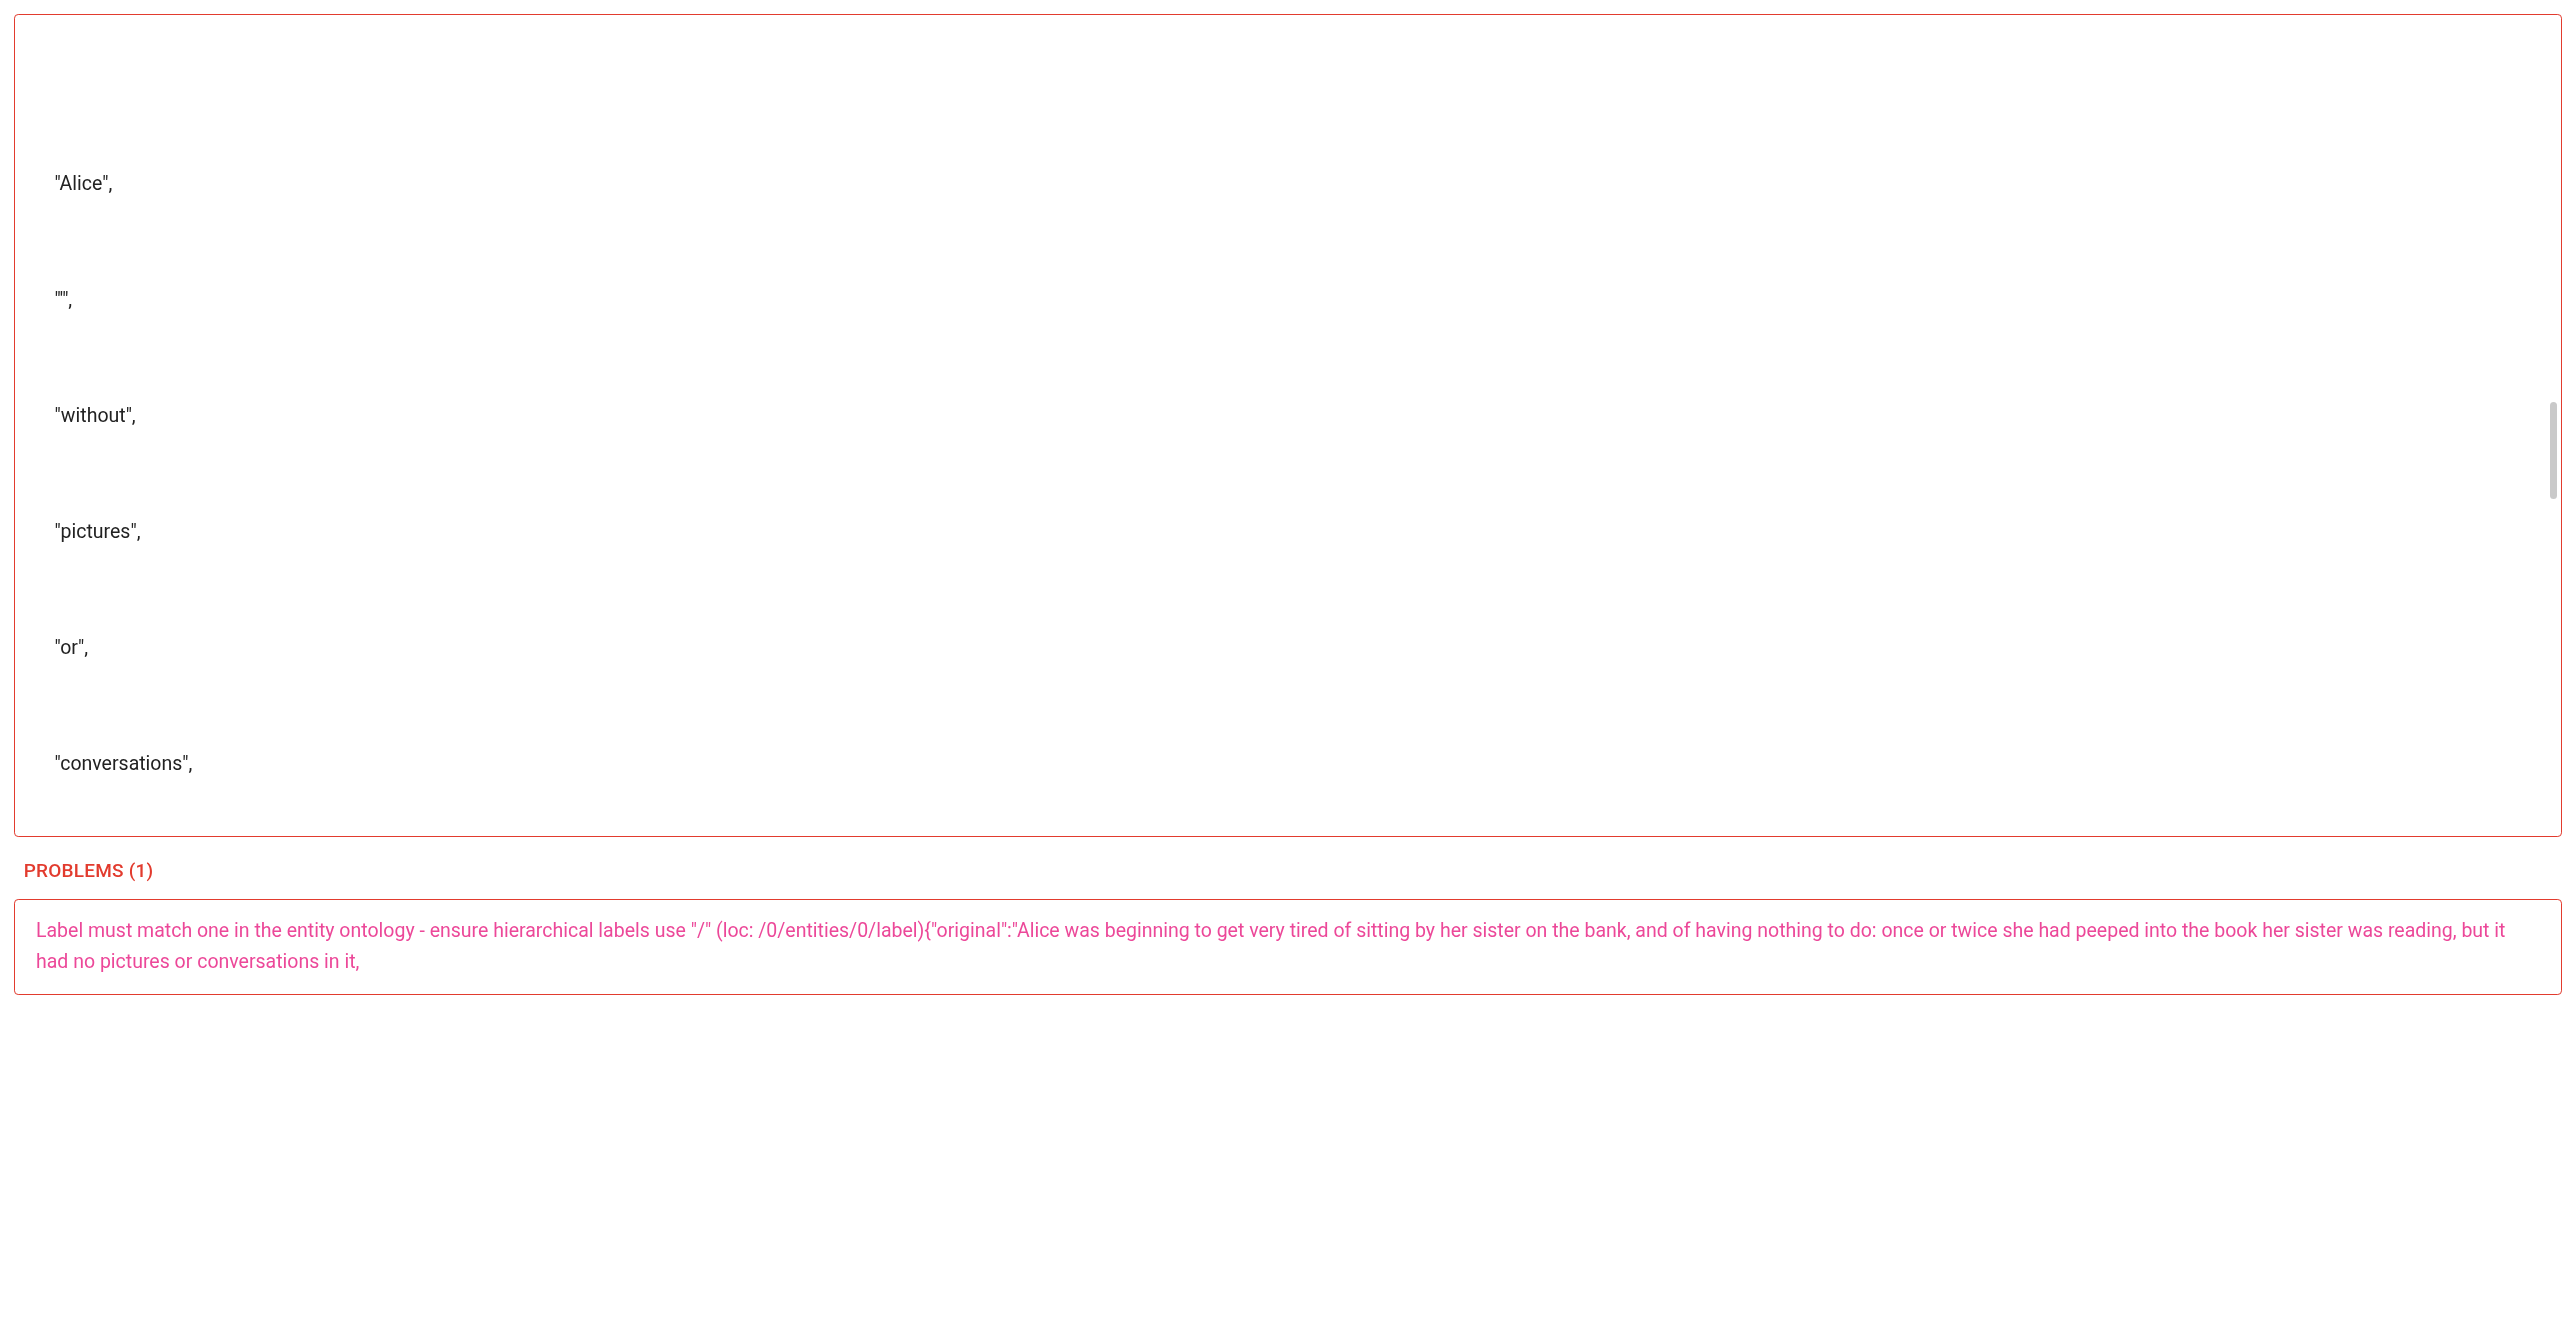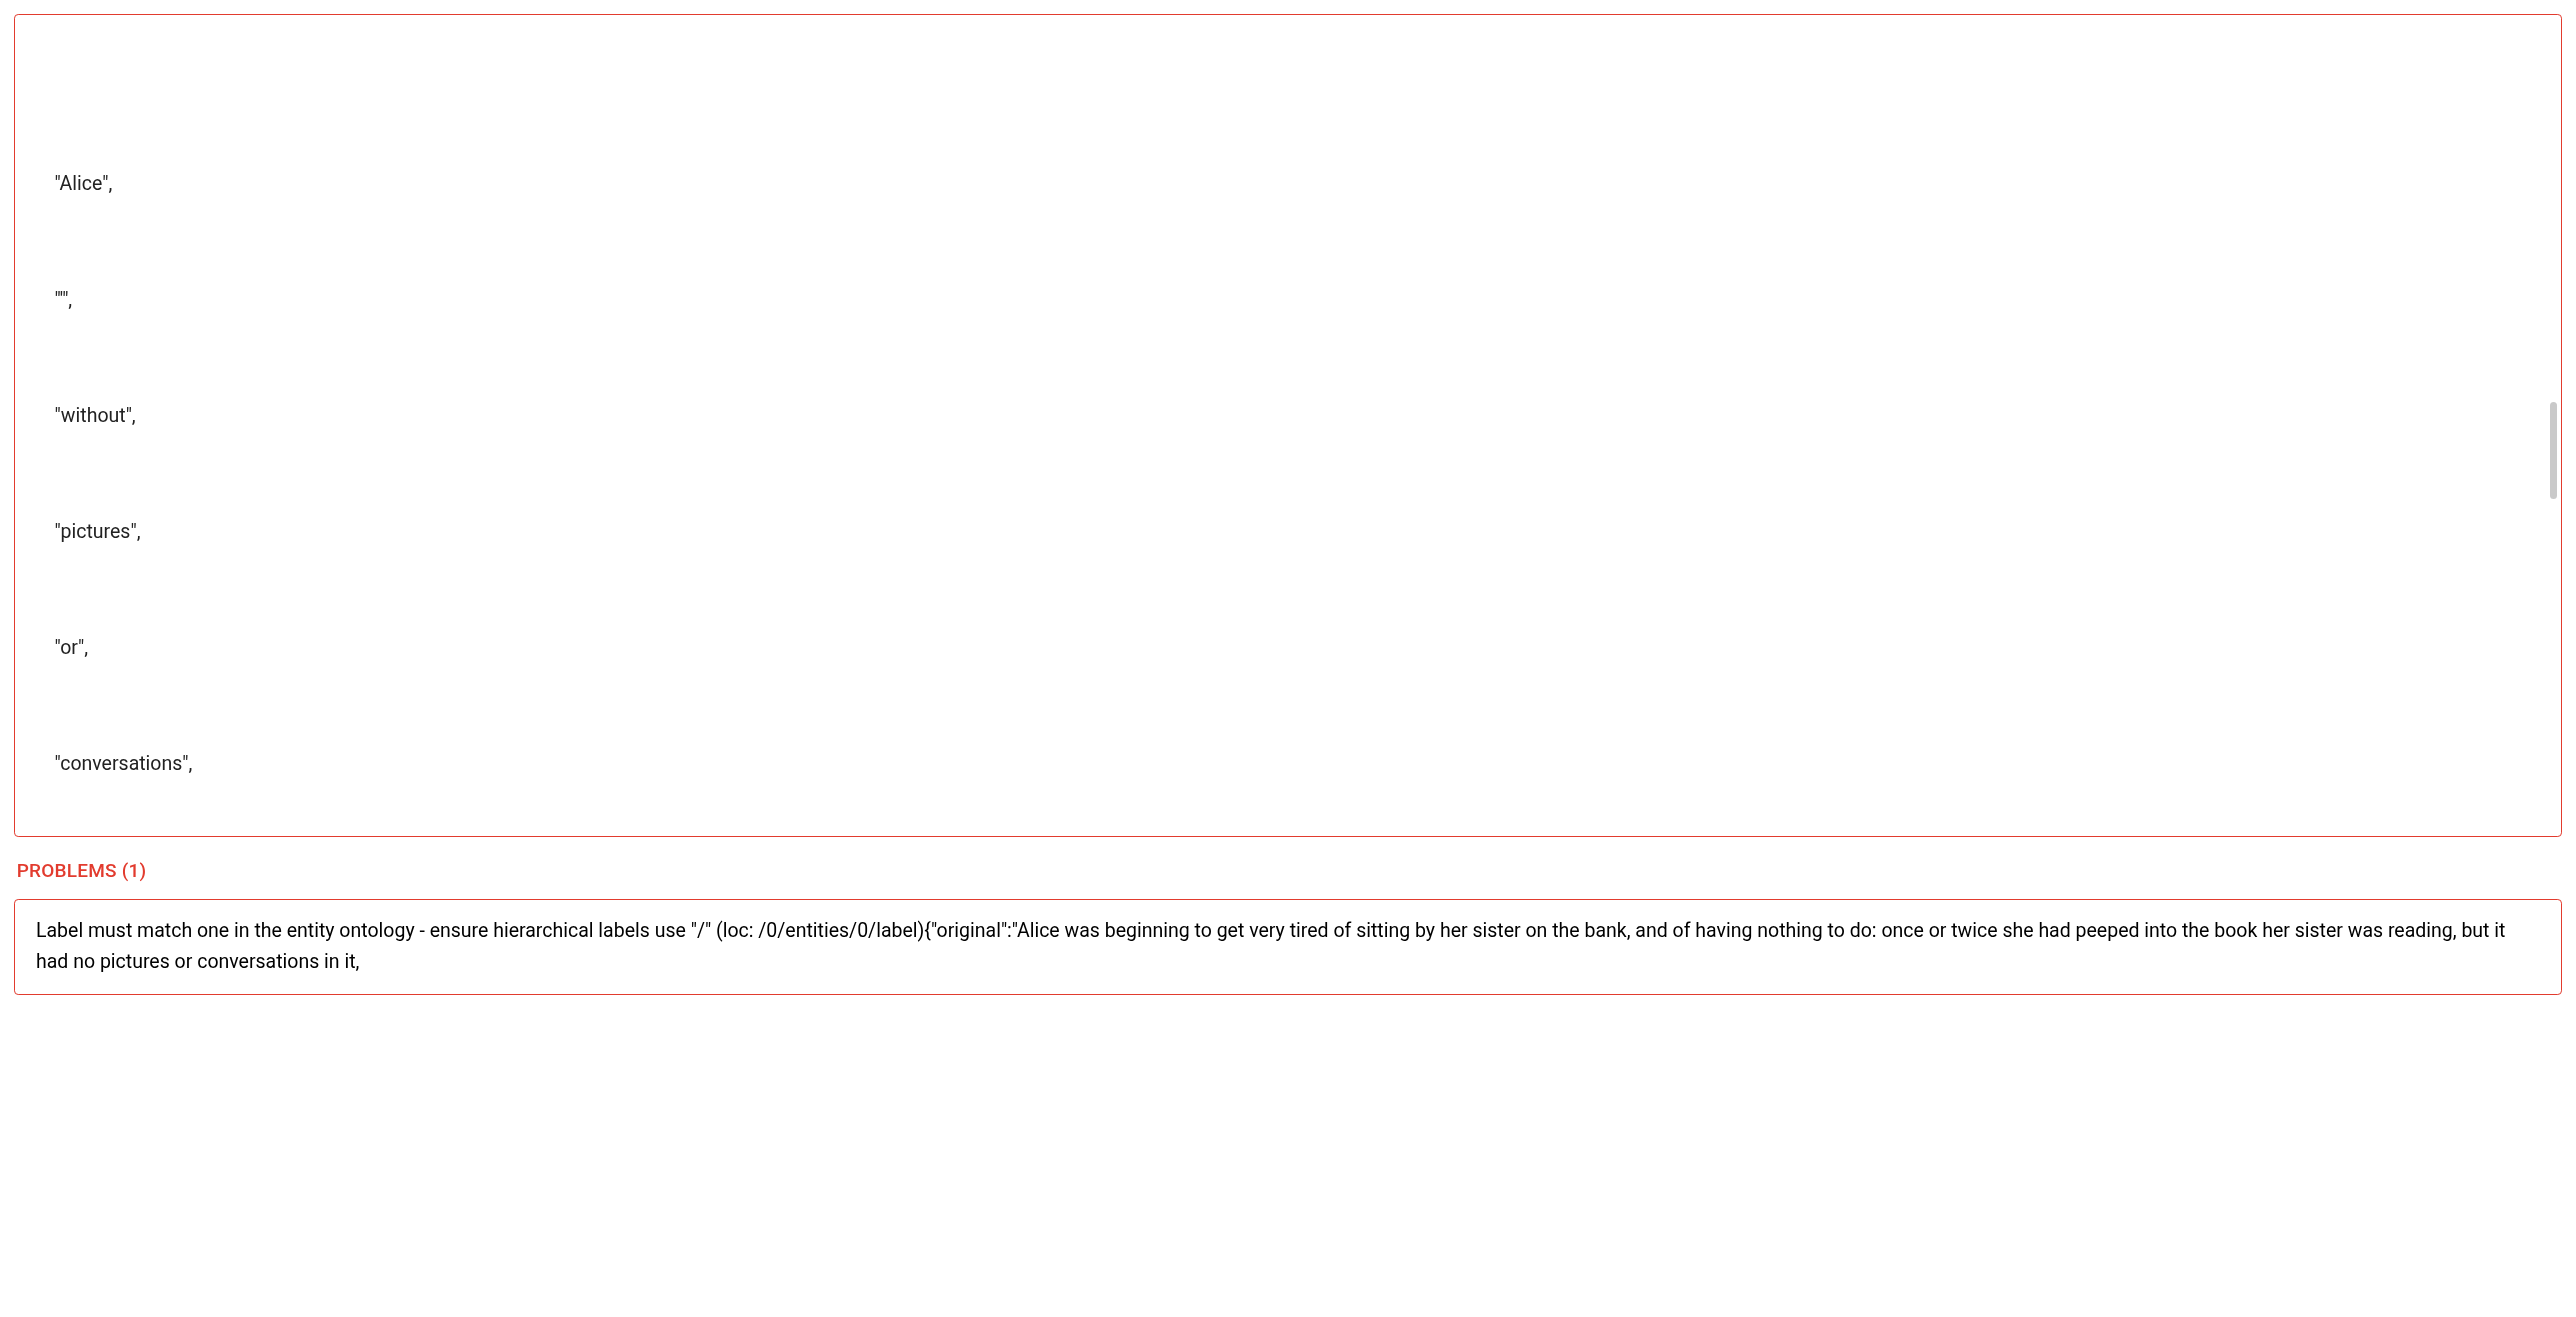--- a/index.html
+++ b/index.html
@@ -42,29 +42,30 @@
     border-radius: 3.5px;
   }
   .problems-header {
     margin-top: 22px;
     margin-bottom: 16.7px;
     color: #e23b2e;
     font-weight: 500;
     font-size: 19px;
     letter-spacing: 0.2px;
     padding-left: 2.8px;
+    margin-left: 7px;
   }
   .problems-panel {
     border: 1.4px solid #e23b2e;
     border-radius: 4.2px;
     padding: 16.7px 21px 16.7px 21px;
     background: #fff;
     font-size: 19.5px;
     line-height: 1.55;
-    color: #000000;
+    color: #ec4899;
   }
   .clip-top { margin-top: -18px; }
 </style>
 </head>
 <body>
 
 <div class="code-panel">
   <div class="clip-top">
     <span class="line">   "Alice",</span>
     <span class="line">   "'",</span>

